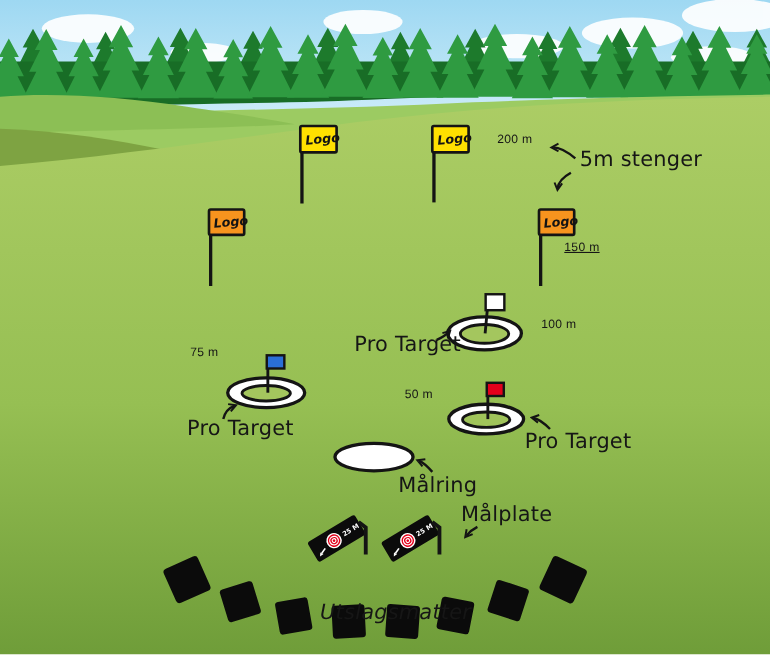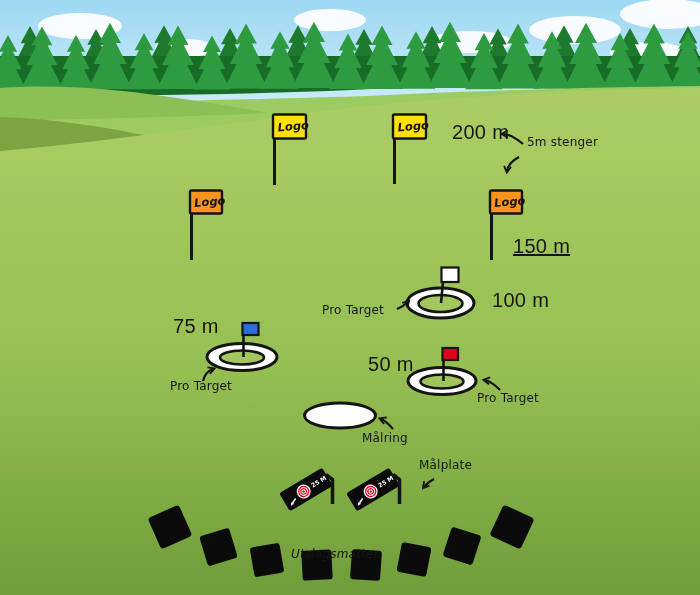--- a/index.html
+++ b/index.html
@@ -1,20 +1,20 @@
 <!DOCTYPE html>
 <html><head>
 <meta charset="utf-8">
 <style>
   html,body{margin:0;padding:0;background:#fff;}
   .stage{position:relative;width:700px;height:595px;overflow:hidden;font-family:"DejaVu Sans",sans-serif;}
   .stage svg{position:absolute;left:0;top:0;}
   .lbl{position:absolute;white-space:nowrap;color:#161616;line-height:1;}
-  .lbl-num{font-family:"Liberation Sans",sans-serif;font-size:20px;letter-spacing:.3px;}
-  .lbl-hand{font-family:"DejaVu Sans",sans-serif;font-size:12px;letter-spacing:.2px;}
+  .lbl-num{font-family:"Liberation Sans",sans-serif;font-size:11px;letter-spacing:.3px;}
+  .lbl-hand{font-family:"DejaVu Sans",sans-serif;font-size:19px;letter-spacing:.2px;}
   svg text{font-family:"DejaVu Sans",sans-serif;}
 </style>
 </head>
 <body>
 
 <div class="stage">
 
 <svg width="700" height="595" viewBox="0 0 700 595">
   <defs>
     <linearGradient id="skyGrad" x1="0" y1="0" x2="0" y2="135" gradientUnits="userSpaceOnUse">
@@ -180,21 +180,21 @@
     <path d="M397,309 Q404,306 408,302" marker-end="url(#ah)"></path>
     <path d="M203,381 Q205,372 213,369" marker-end="url(#ah)"></path>
     <path d="M500,390 Q491,381 485,380" marker-end="url(#ah)"></path>
     <path d="M393,429 Q386,421 381,419" marker-end="url(#ah)"></path>
     <path d="M434,479 Q428,482 424,487" marker-end="url(#ah)"></path>
   </g>
 </svg>
 
 <div class="lbl lbl-num" style="left:452px;top:122px;">200 m</div>
 <div class="lbl lbl-hand" style="left:527px;top:136px;">5m stenger</div>
-<div class="lbl lbl-num" style="left:513px;top:236px;text-decoration:underline;">150 m</div>
+<div class="lbl lbl-num" style="left:513px;top:220px;text-decoration:underline;">150 m</div>
 <div class="lbl lbl-num" style="left:492px;top:290px;text-align:center;">100 m</div>
 <div class="lbl lbl-hand" style="left:322px;top:304px;">Pro Target</div>
 <div class="lbl lbl-num" style="left:173px;top:316px;">75 m</div>
 <div class="lbl lbl-num" style="left:368px;top:354px;text-align:center;">50 m</div>
 <div class="lbl lbl-hand" style="left:170px;top:380px;">Pro Target</div>
 <div class="lbl lbl-hand" style="left:477px;top:392px;">Pro Target</div>
 <div class="lbl lbl-hand" style="left:362px;top:432px;">Målring</div>
 <div class="lbl lbl-hand" style="left:419px;top:459px;">Målplate</div>
 <div class="lbl lbl-hand" style="left:291px;top:548px;font-style:italic;">Utslagsmatter</div>
 

